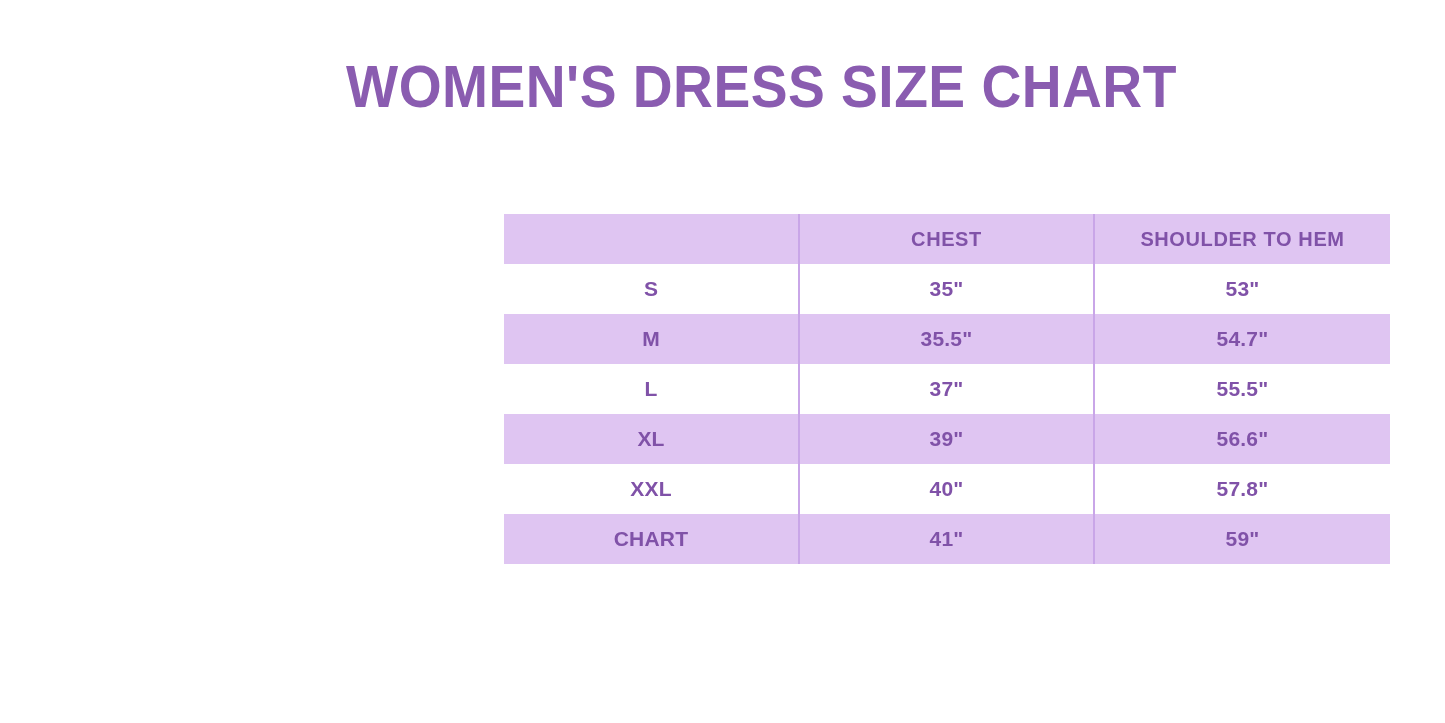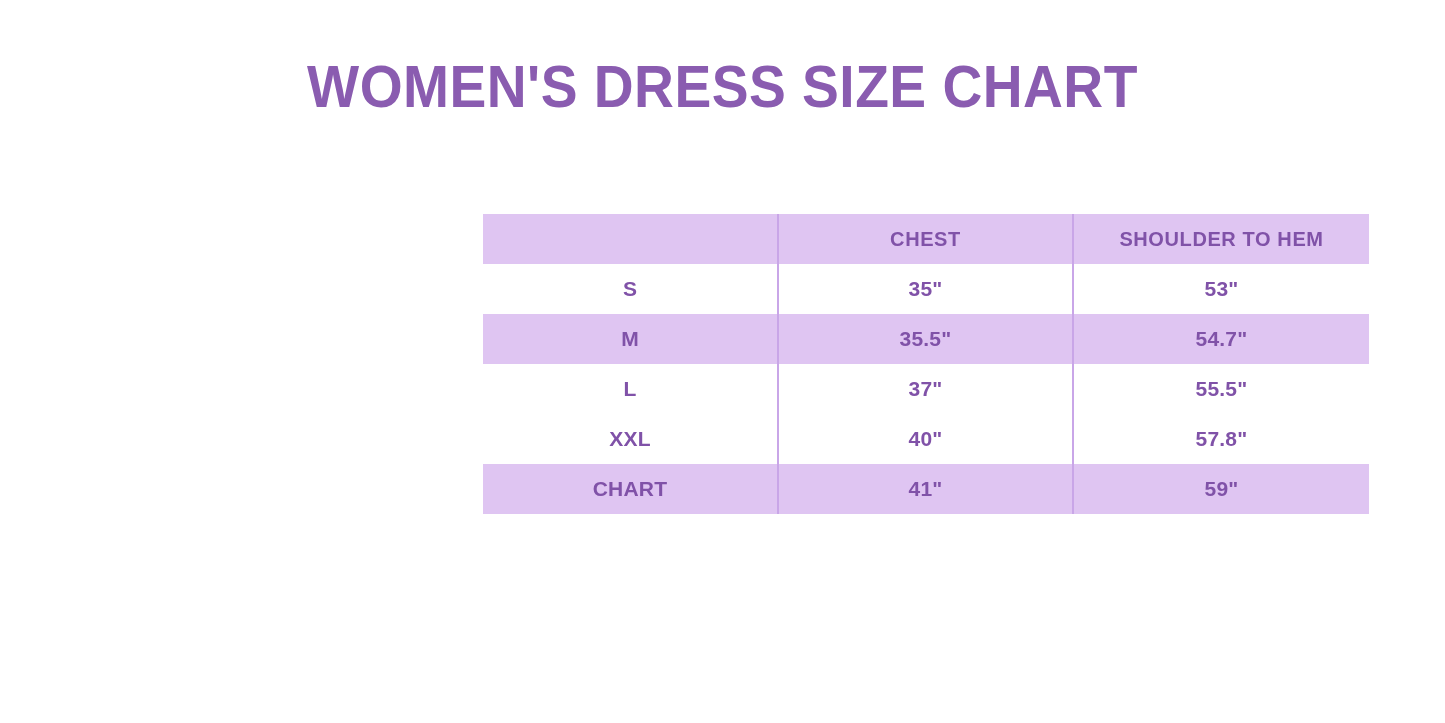--- a/index.html
+++ b/index.html
@@ -11,39 +11,40 @@
     width: 1445px;
     height: 723px;
     font-family: "Liberation Sans", sans-serif;
     overflow: hidden;
   }
   .page {
     position: relative;
     width: 1238px;
     height: 723px;
     background: #ffffff;
+    margin-left: 39px;
   }
   .chart-title {
     position: absolute;
     left: 0;
     top: 52px;
     width: 1445px;
     text-align: center;
     font-family: "Liberation Sans", sans-serif;
     font-size: 60px;
     font-weight: bold;
     letter-spacing: 0.5px;
     color: #8a5cb0;
     white-space: nowrap;
     transform: scaleX(0.92);
     transform-origin: 50% 50%;
   }
   .size-table {
     position: absolute;
-    left: 483px;
+    left: 465px;
     top: 214px;
     width: 882px;
     border-collapse: collapse;
     table-layout: fixed;
   }
   .size-table td,
   .size-table th {
     padding: 0;
     margin: 0;
     height: 50px;
@@ -101,20 +102,25 @@
       <tr class="row-shaded">
         <td class="col-size">M</td>
         <td class="col-chest">35.5"</td>
         <td class="col-hem">54.7"</td>
       </tr>
       <tr class="row-plain">
         <td class="col-size">L</td>
         <td class="col-chest">37"</td>
         <td class="col-hem">55.5"</td>
       </tr>
+      <tr class="row-shaded">
+        <td class="col-size">XL</td>
+        <td class="col-chest">39"</td>
+        <td class="col-hem">56.6"</td>
+      </tr>
       <tr class="row-plain">
         <td class="col-size">XXL</td>
         <td class="col-chest">40"</td>
         <td class="col-hem">57.8"</td>
       </tr>
       <tr class="row-shaded">
         <td class="col-size">CHART</td>
         <td class="col-chest">41"</td>
         <td class="col-hem">59"</td>
       </tr>

